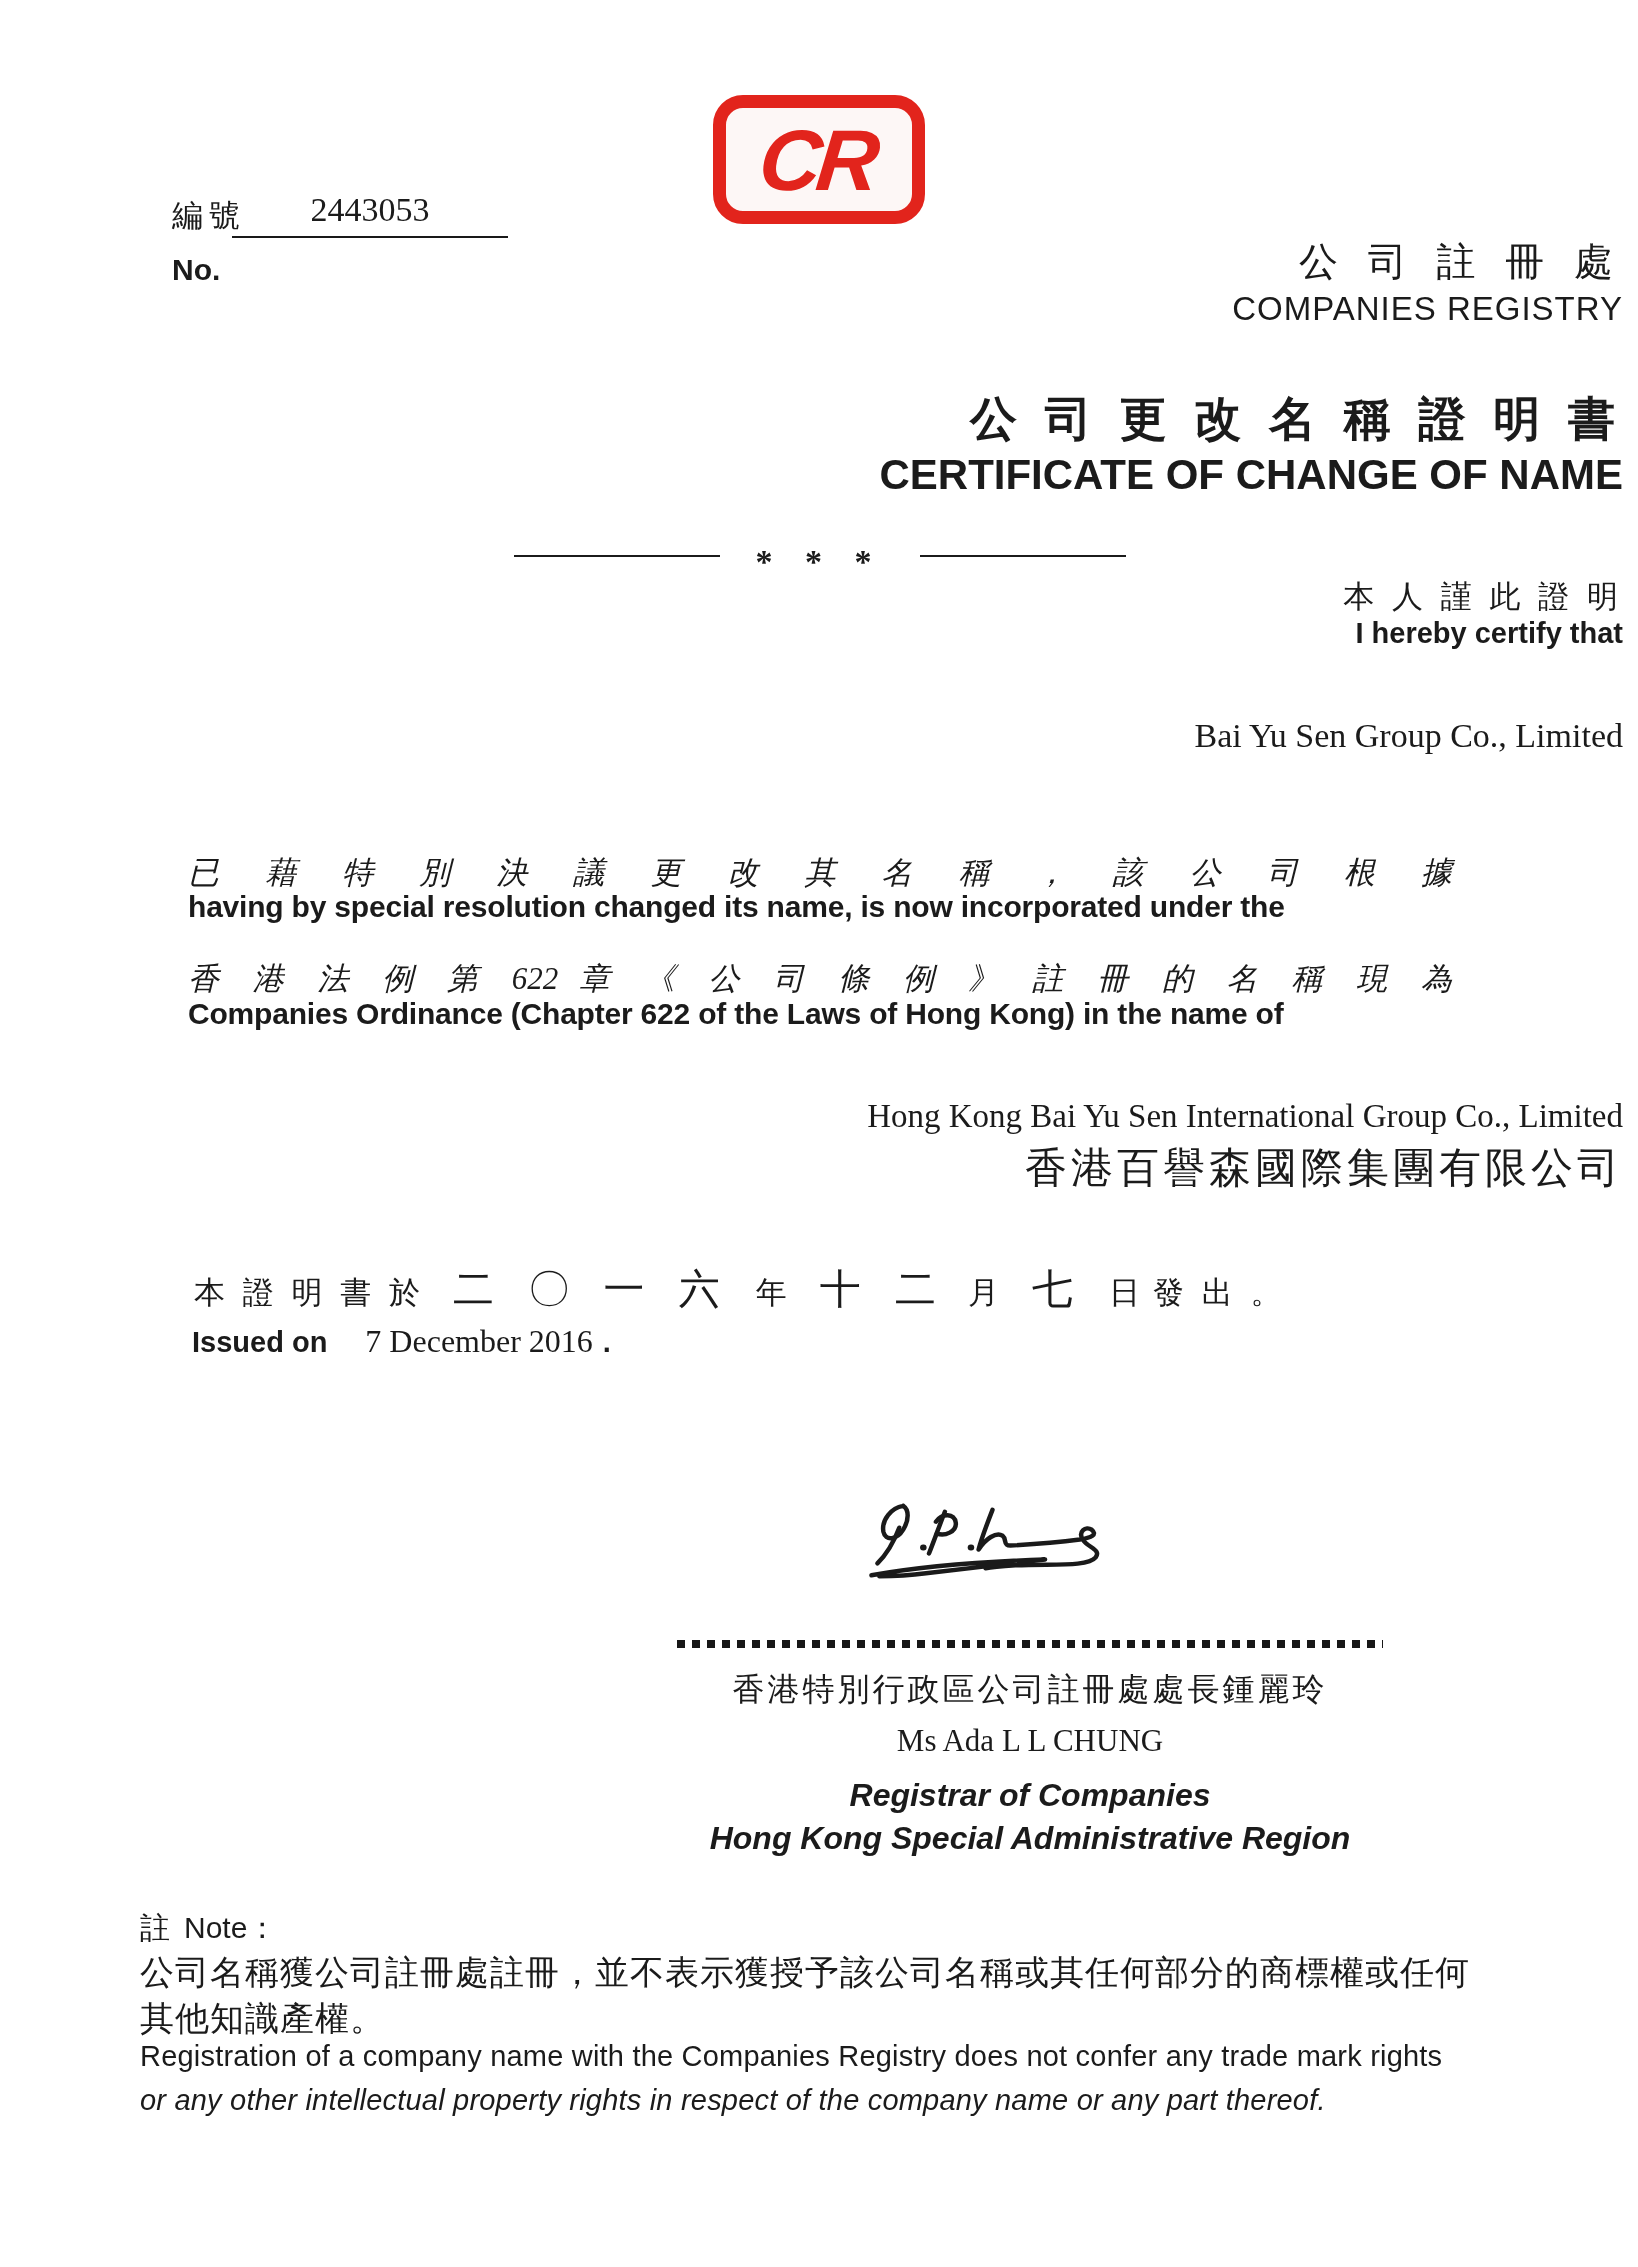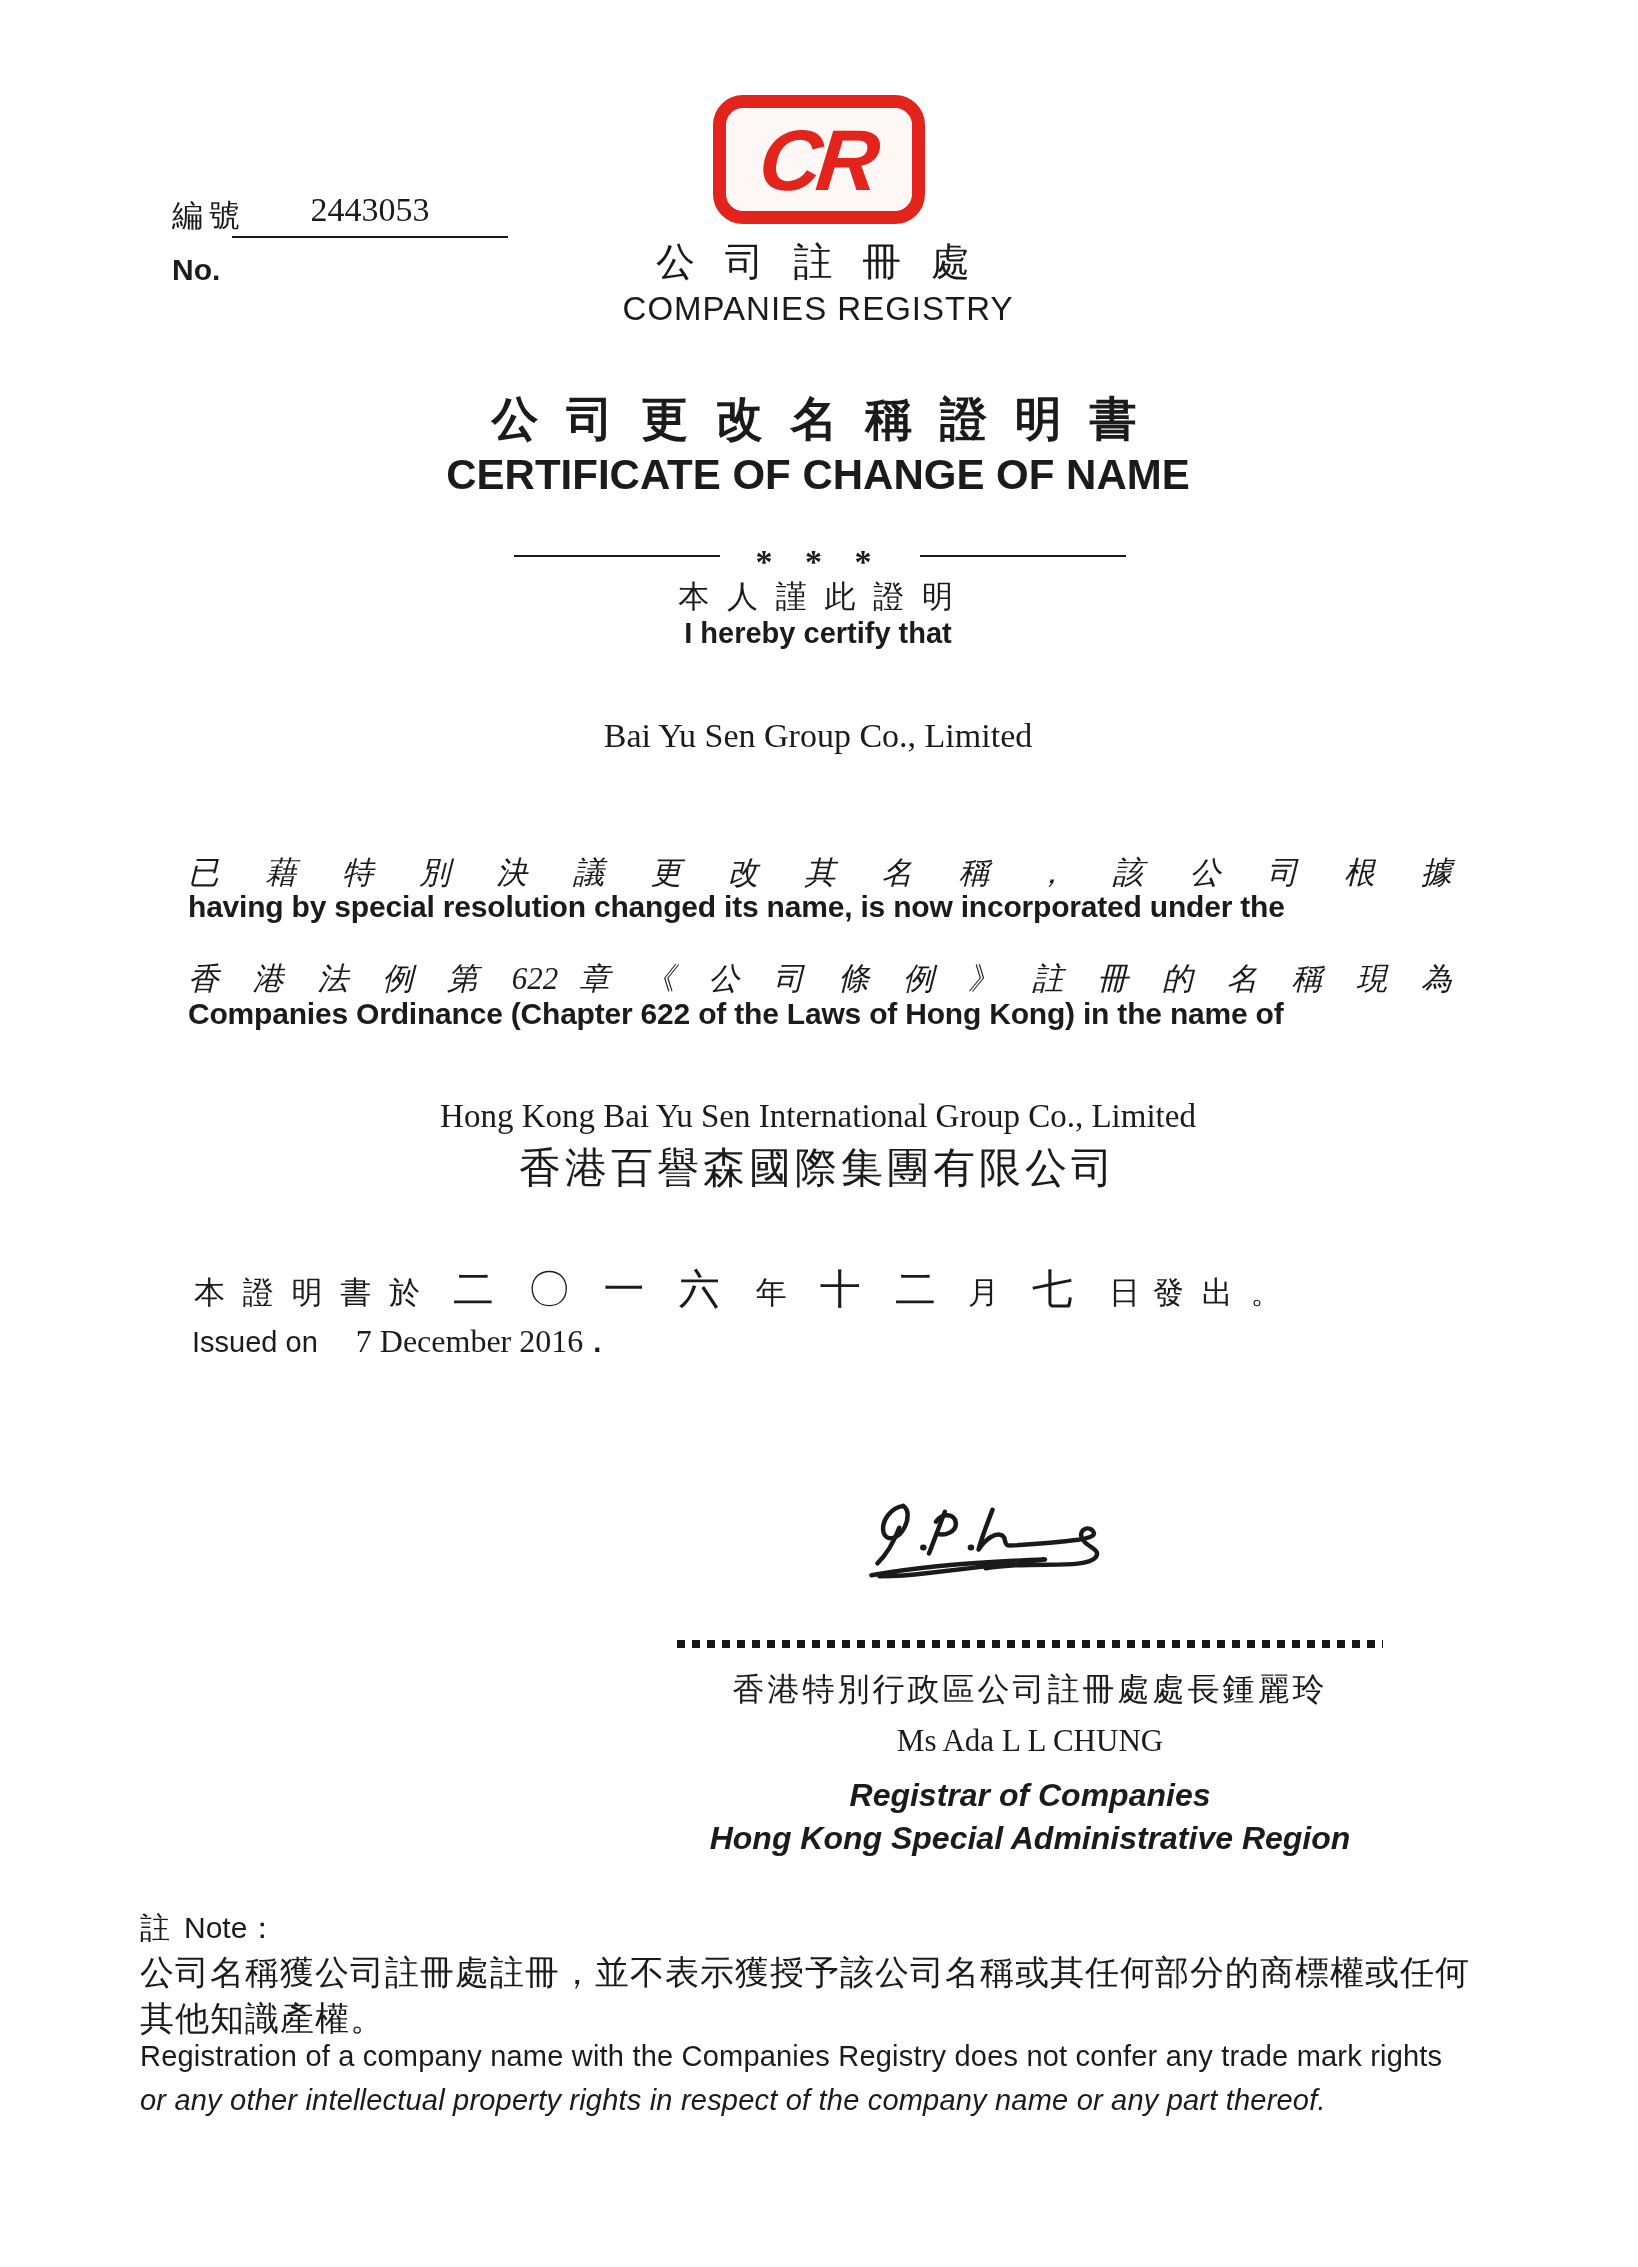--- a/index.html
+++ b/index.html
@@ -7,21 +7,21 @@
     position:relative;
     width:1639px;height:2268px;
     background:#ffffff;
     overflow:hidden;
     color:#1b1b1b;
     font-family:"Liberation Serif","DejaVu Serif",serif;
   }
   .abs{position:absolute;}
   .sans{font-family:"Liberation Sans","DejaVu Sans",sans-serif;}
   .serif{font-family:"Liberation Serif","DejaVu Serif",serif;}
-  .center{left:0;right:16px;text-align:center;padding-left:13px;}
+  .center{left:0;right:16px;text-align:right;padding-left:13px;}
   .nowrap{white-space:nowrap;}
 
   
   .ref-label-zh{left:172px;top:195px;font-size:31px;letter-spacing:6px;}
   .ref-value{left:232px;top:191px;width:276px;text-align:center;font-size:34px;}
   .ref-underline{left:232px;top:236px;width:276px;height:0;border-top:2px solid #191919;}
   .ref-label-en{left:172px;top:253px;font-size:30px;font-weight:bold;}
 
   
   .logo{
@@ -61,21 +61,21 @@
   .p1en{top:890px;}
   .p2zh{top:958px;}
   .p2en{top:997px;}
 
   
   .issued-zh{left:194px;top:1262px;display:flex;align-items:baseline;font-size:31px;}
   .issued-zh .sm{letter-spacing:5px;}
   .issued-zh .lg{font-size:41px;letter-spacing:12px;}
   .gap28{margin-left:28px;} .gap24{margin-left:24px;} .gap20{margin-left:20px;} .gap8{margin-left:8px;}
   .issued-en{left:192px;top:1323px;display:flex;align-items:baseline;}
-  .issued-en .lbl{font-size:29px;font-weight:normal;}
+  .issued-en .lbl{font-size:29px;font-weight:bold;}
   .issued-en .dt{font-size:32px;margin-left:38px;}
   .issued-en .pd{font-size:29px;font-weight:bold;margin-left:10px;}
 
   
   .sig-svg{left:841px;top:1488px;}
   .sign-block{left:637px;top:1640px;width:786px;text-align:center;}
   .dotted{width:706px;height:8px;margin:0 auto;
     background:repeating-linear-gradient(90deg,#171717 0 8px,transparent 8px 15px);}
   .sig-zh{margin-top:20px;font-size:32px;letter-spacing:3px;}
   .sig-name{margin-top:11px;font-size:31px;}

